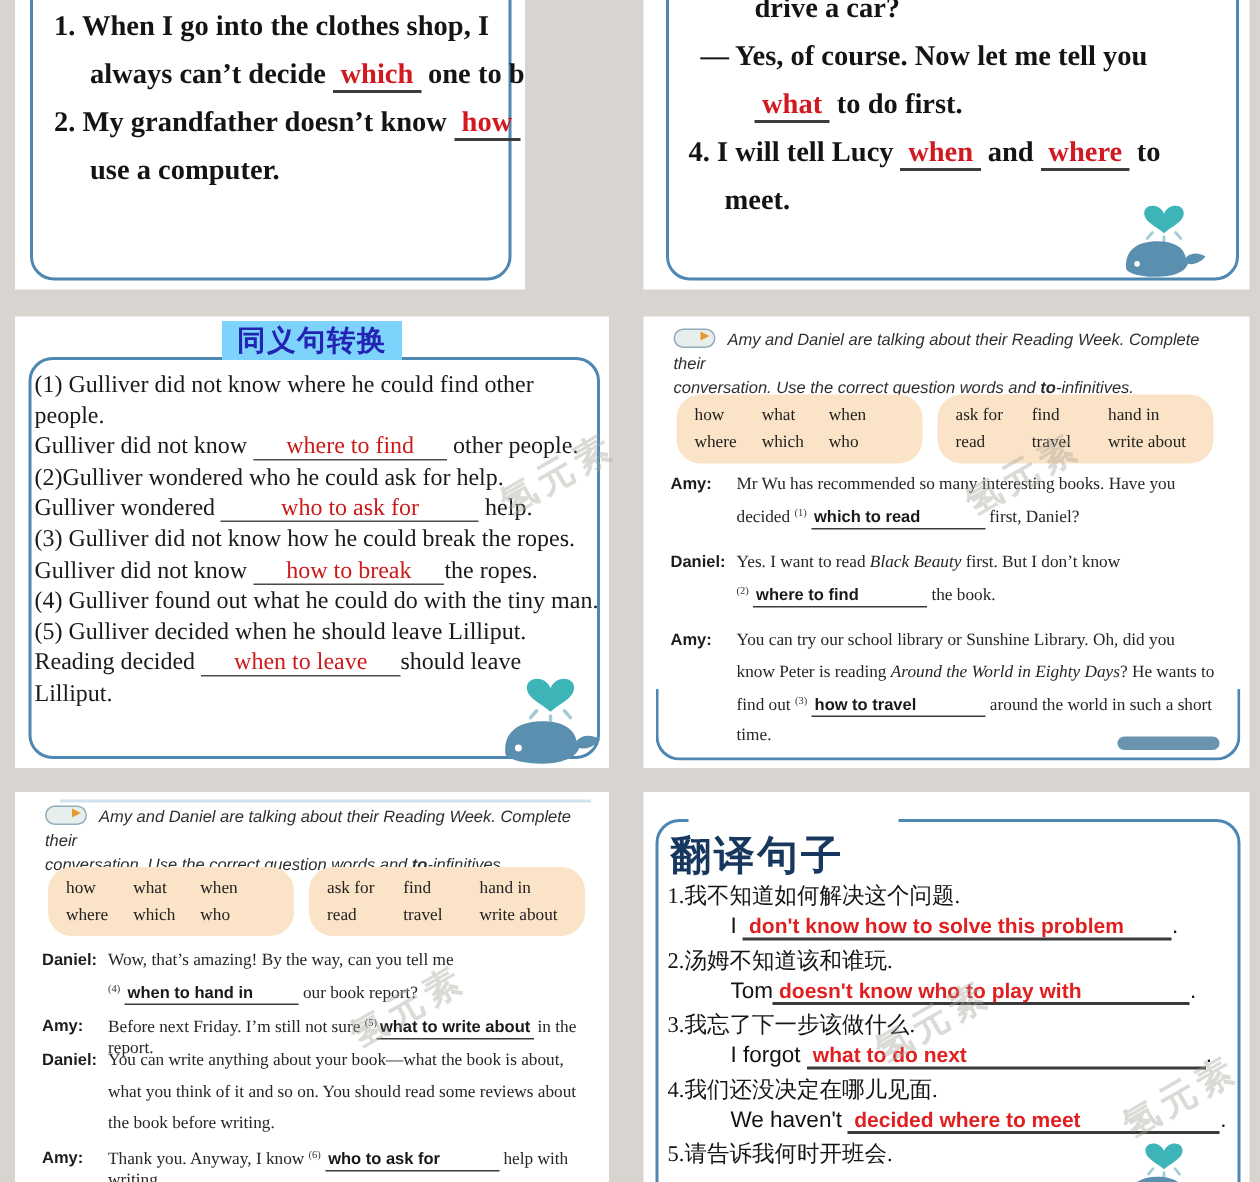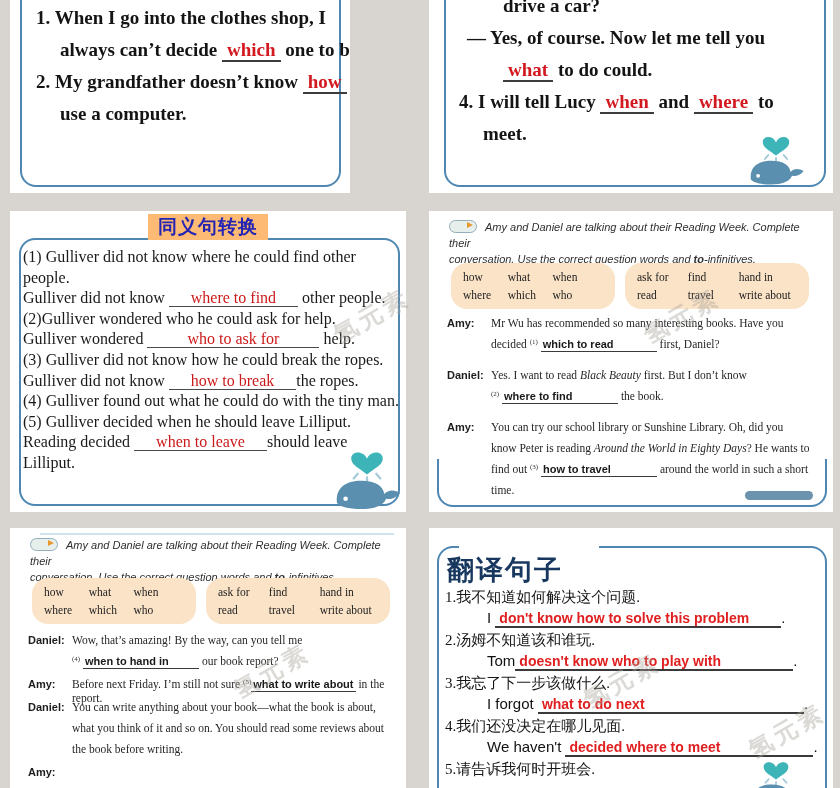--- a/index.html
+++ b/index.html
@@ -6,21 +6,21 @@
   body{font-family:"Liberation Serif", serif; background:#c9c5c0;}
   #stage{position:relative;width:840px;height:788px;background:#d8d4cf;overflow:hidden;}
   .card{position:absolute;background:#ffffff;overflow:hidden;}
   .frame{position:absolute;border:2px solid #4d87b2;border-radius:16px;}
   
   .bigtext{font-family:"Liberation Serif",serif;font-weight:bold;font-size:19px;line-height:32px;color:#141414;}
   .hang{padding-left:24px;text-indent:-24px;}
   .red1{color:#d31920;font-weight:bold;border-bottom:2px solid #3c3c3c;padding:0 5px;white-space:nowrap;}
   
   .s3text{font-family:"Liberation Serif",serif;font-size:16px;line-height:20.6px;color:#1a1a1a;}
-  .s3title{position:absolute;background:#fdba74;padding:0 10px;font-family:"Liberation Sans",sans-serif;
+  .s3title{position:absolute;background:#7dd3fc;padding:0 10px;font-family:"Liberation Sans",sans-serif;
            font-weight:bold;font-size:19px;color:#2424b4;letter-spacing:1px;z-index:3;}
   .ans3{color:#cc1a1a;border-bottom:1.5px solid #4a4a4a;padding:0 22px;white-space:nowrap;}
   
   .instr{font-family:"Liberation Sans",sans-serif;font-style:italic;font-size:11px;line-height:16px;color:#2f2f2f;}
   .pill{display:inline-block;position:relative;width:26px;height:11px;background:#e7efec;
         border:1.5px solid #93adbb;border-radius:7px;vertical-align:-2px;margin-right:8px;}
   .pill span{position:absolute;right:3px;top:1px;width:0;height:0;border-top:3.5px solid transparent;
         border-bottom:3.5px solid transparent;border-left:6px solid #e8992e;}
   .bank{position:absolute;background:#fbe3c7;border-radius:16px;padding:8px 12px;
         display:grid;grid-template-columns:1fr 1fr 1.3fr;row-gap:6px;column-gap:6px;
@@ -75,21 +75,21 @@
   <div class="card" style="left:429px;top:0;width:404px;height:193px;">
     <div class="frame" style="left:15px;right:7px;top:-22px;bottom:6px;"></div>
     <div style="position:absolute;left:30px;top:-10px;width:356px;">
       <div class="bigtext" style="padding-left:44px;">
         <span>drive a car?</span>
       </div>
       <div class="bigtext" style="padding-left:8px;">
         <span>— Yes, of course. Now let me tell you</span>
       </div>
       <div class="bigtext" style="padding-left:44px;">
-        <span class="red1">what</span><span> to do could.</span>
+        <span class="red1">what</span><span> to do first.</span>
       </div>
       <div class="bigtext hang">
         <span>4.</span>
         <span>I will tell Lucy </span><span class="red1">when</span><span> and </span><span class="red1">where</span><span> to meet.</span>
       </div>
     </div>
     <svg class="whale" style="left:745px;top:124px;left:316px;" width="62" height="64" viewBox="0 0 64 64">
       <path d="M32 18 C29 10 17 11 18.5 19 C19.5 24 26 26.5 32 31.5 C38 26.5 44.5 24 45.5 19 C47 11 35 10 32 18 Z" fill="#3cb4b8"></path>
       <path d="M24 31 L20.5 35 M32 34 L32 38 M40 31 L43.5 35" stroke="#a6cbd8" stroke-width="2" fill="none" stroke-linecap="round"></path>
       <path d="M6 56 C4.5 43 14 37 27 37 C40 37 46 42 47 48.5 C50 44.5 56 44.5 60.5 47.5 C57.5 51.5 52.5 53.5 48.5 52.5 C46.5 58.5 38 61.5 27 61.5 C16 61.5 7 59 6 56 Z" fill="#5b8fb0"></path>
@@ -205,20 +205,23 @@
     <div class="dlg" style="top:173px;">
       <span class="sp">Daniel:</span>
       <div class="dtxt">
         <div class="dline"><span>You can write anything about your book—what the book is about,</span></div>
         <div class="dline"><span>what you think of it and so on. You should read some reviews about</span></div>
         <div class="dline"><span>the book before writing.</span></div>
       </div>
     </div>
     <div class="dlg" style="top:238px;">
       <span class="sp">Amy:</span>
+      <div class="dtxt">
+        <div class="dline"><span>Thank you. Anyway, I know</span> <span class="mk">(6)</span> <span class="ansx">who to ask for</span> <span>help with writing.</span></div>
+      </div>
     </div>
   </div>
 
   <div class="card" style="left:429px;top:528px;width:404px;height:288px;">
     <div class="frame" style="left:8px;right:6px;top:18px;bottom:-24px;"></div>
     <div class="patch" style="left:30px;top:15px;width:140px;height:7px;"></div>
     <div class="s6title" style="position:absolute;left:18px;top:24px;">翻译句子</div>
     <div style="position:absolute;left:16px;top:60px;width:380px;">
       <div class="s6zh"><span>1.我不知道如何解决这个问题.</span></div>
       <div class="s6en"><span>I</span> <span class="ans6" style="min-width:278px;">don't know how to solve this problem</span><span>.</span></div>

